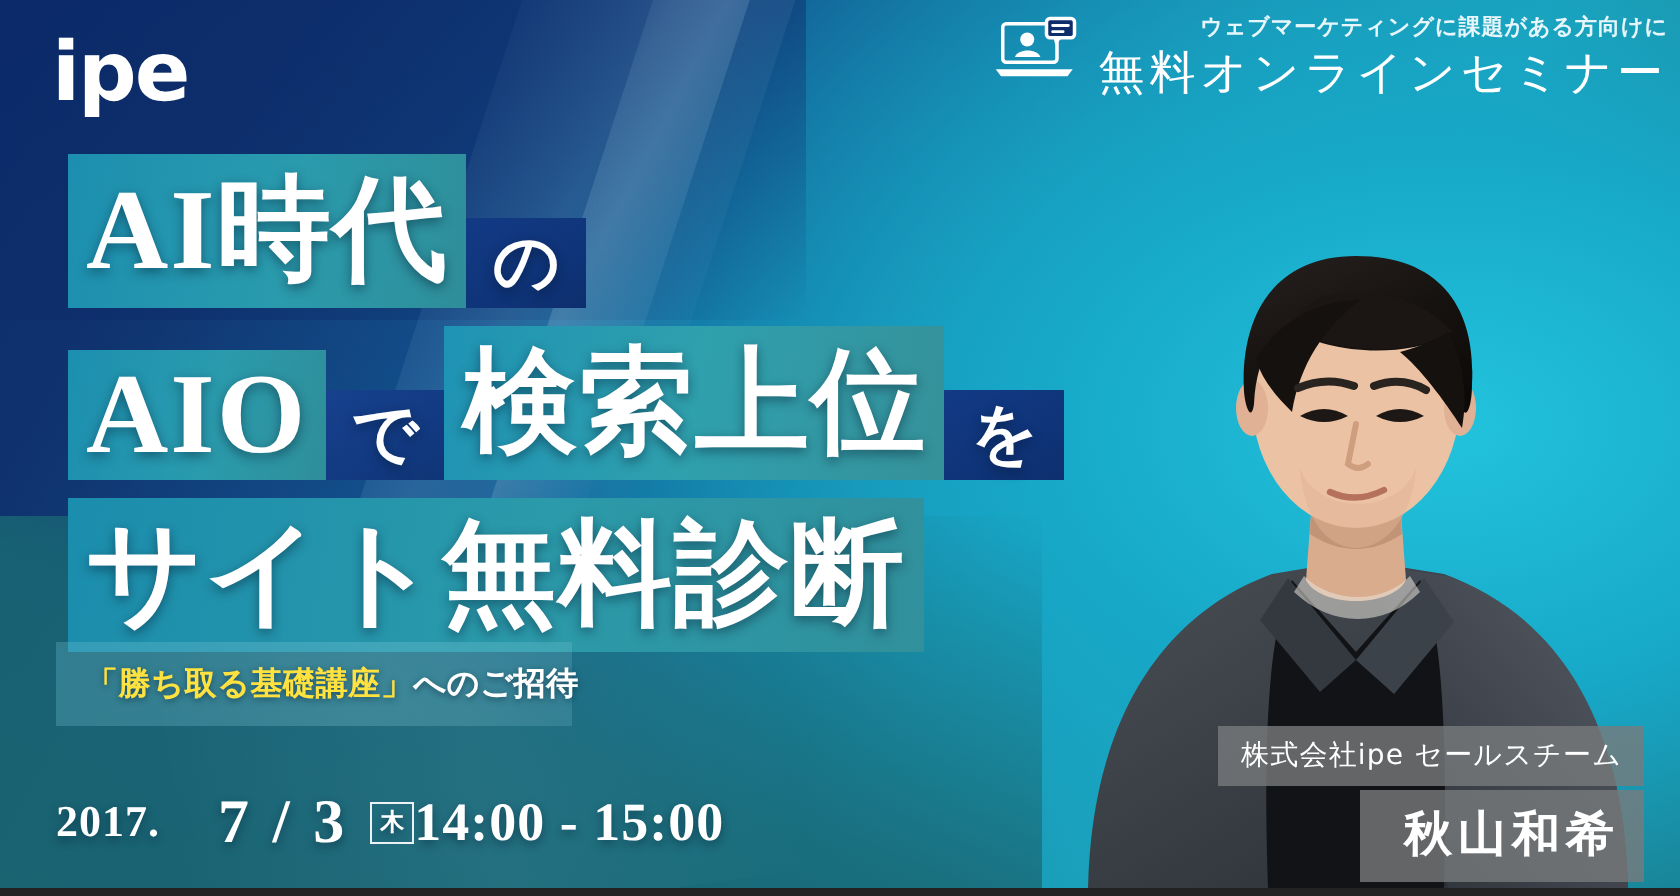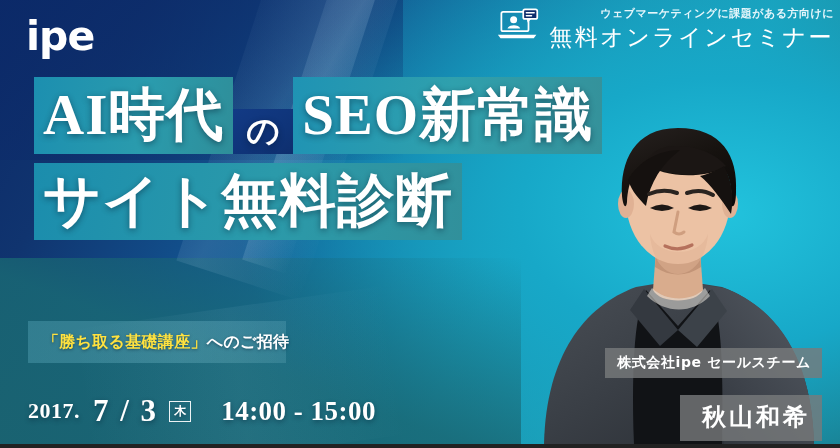--- a/index.html
+++ b/index.html
@@ -167,54 +167,54 @@
     position: absolute;
     left: 28px;
     top: 393px;
     display: flex;
     align-items: center;
     color: #ffffff;
     text-shadow: 0 2px 5px rgba(0,25,45,0.45);
     font-family: "Liberation Serif", "DejaVu Serif", serif;
   }
   .d-year  { font-size: 22px; font-weight: 700; letter-spacing: 0.5px; }
-  .d-md    { font-size: 31px; font-weight: 700; margin-left: 13px; letter-spacing: 2px; }
+  .d-md    { font-size: 31px; font-weight: 700; margin-left: 29px; letter-spacing: 2px; }
   .d-dow {
     margin-left: 11px;
     border: 1.5px solid rgba(255,255,255,0.92);
     font-family: "DejaVu Sans", "Liberation Sans", sans-serif;
     font-size: 12px;
     font-weight: 700;
     line-height: 1;
     padding: 3px 4px 4px 4px;
     display: inline-block;
   }
-  .d-time  { font-size: 27px; font-weight: 700; margin-left: 30px; letter-spacing: 0.5px; }
+  .d-time  { font-size: 27px; font-weight: 700; letter-spacing: 0.5px; }
 
   
   .photo {
     position: absolute;
     right: 0;
     bottom: 0;
     width: 330px;
     height: 448px;
     overflow: hidden;
   }
   .photo svg { position: absolute; right: -6px; bottom: 0; }
 
   
   .spk-company {
     position: absolute;
     right: 18px;
-    top: 348px;
+    top: 363px;
     background: rgba(120,122,124,0.80);
     color: #ffffff;
     font-family: "DejaVu Sans", "Liberation Sans", sans-serif;
     font-size: 14px;
-    font-weight: 700;
+    font-weight: 400;
     letter-spacing: 0.6px;
     padding: 6px 11px 6px 12px;
     white-space: nowrap;
   }
   .spk-name {
     position: absolute;
     right: 18px;
     top: 395px;
     background: rgba(120,122,124,0.80);
     color: #ffffff;
@@ -325,23 +325,28 @@
       <div class="seminar-kicker">ウェブマーケティングに課題がある方向けに</div>
       <div class="seminar-title">無料オンラインセミナー</div>
     </div>
   </div>
 
   <div class="headline">
 
     <div class="hl-line">
       <div class="hl-seg big bl-teal">AI時代</div>
       <div class="hl-seg small bl-navy">の</div>
-      <div class="hl-seg big bl-teal2">SEO新常識</div>
     </div>
 
+    <div class="hl-line">
+      <div class="hl-seg big bl-teal">AIO</div>
+      <div class="hl-seg small bl-navy2">で</div>
+      <div class="hl-seg big bl-teal2">検索上位</div>
+      <div class="hl-seg small bl-navy">を</div>
+    </div>
 
     <div class="hl-line">
       <div class="hl-seg big bl-teal3">サイト無料診断</div>
     </div>
 
   </div>
 
   <div class="badge">
     <div class="badge-text"><span class="badge-hl">「勝ち取る基礎講座」</span><span class="badge-rest">へのご招待</span></div>
   </div>

